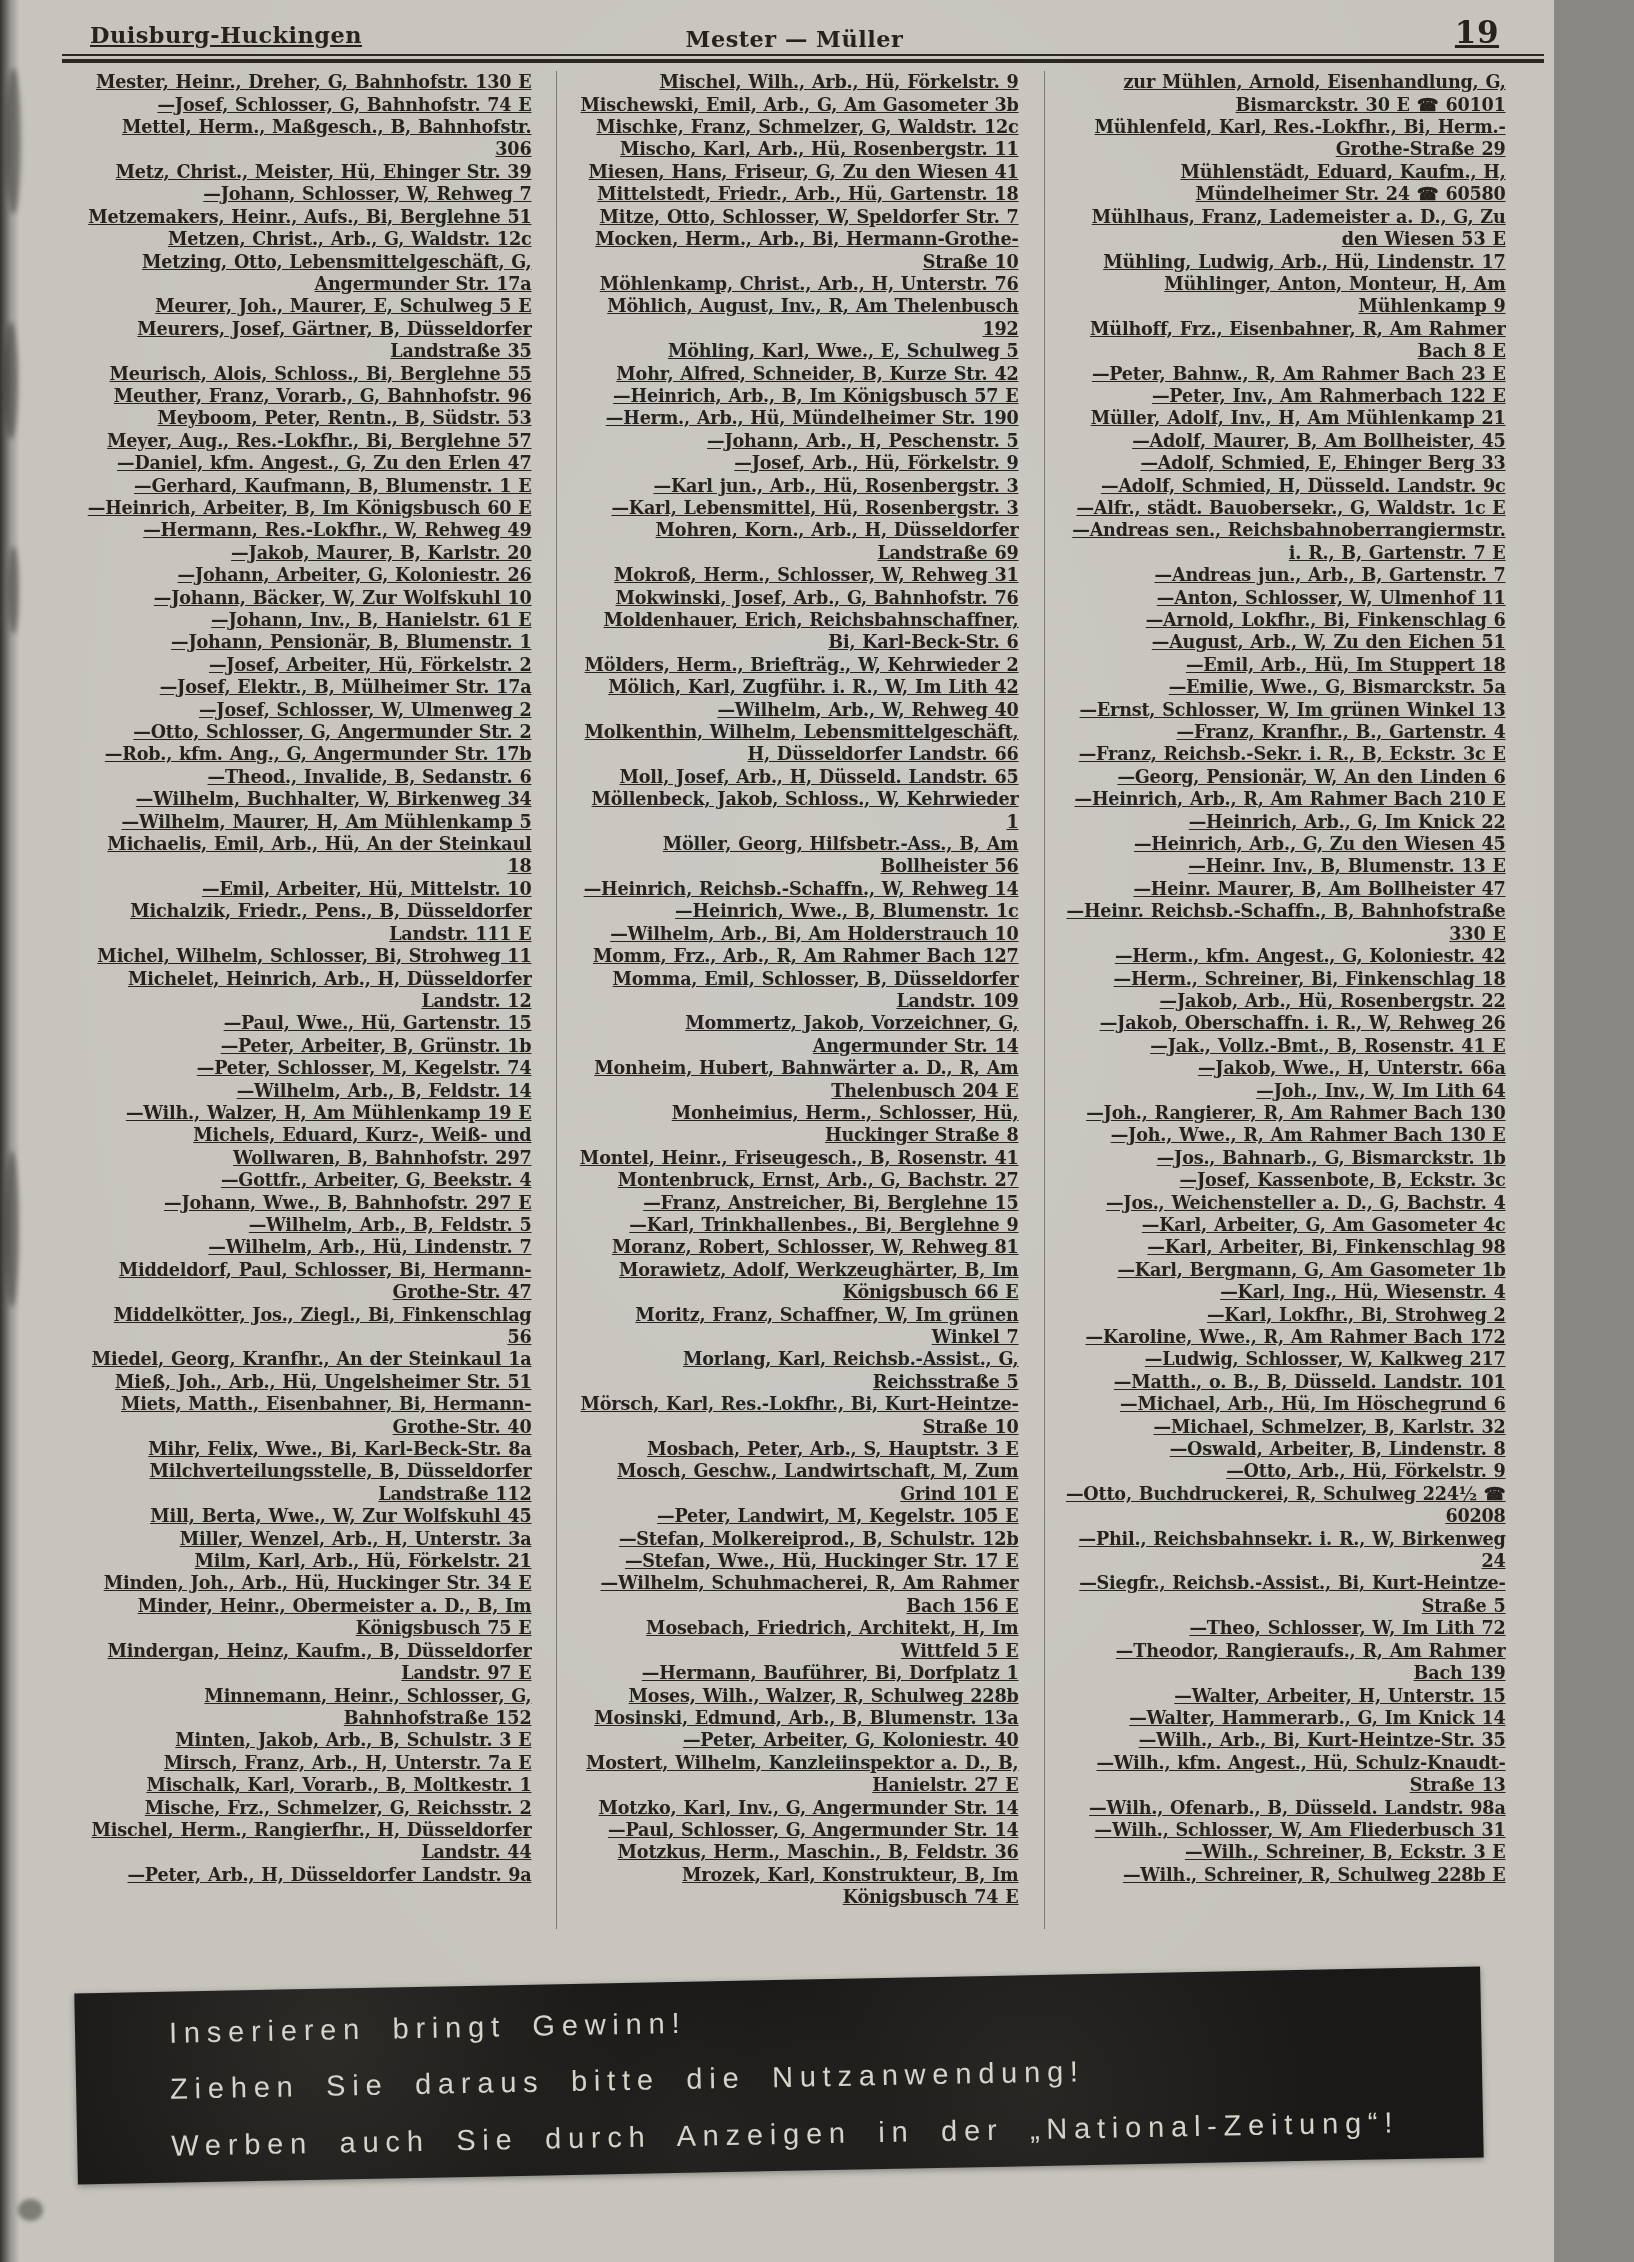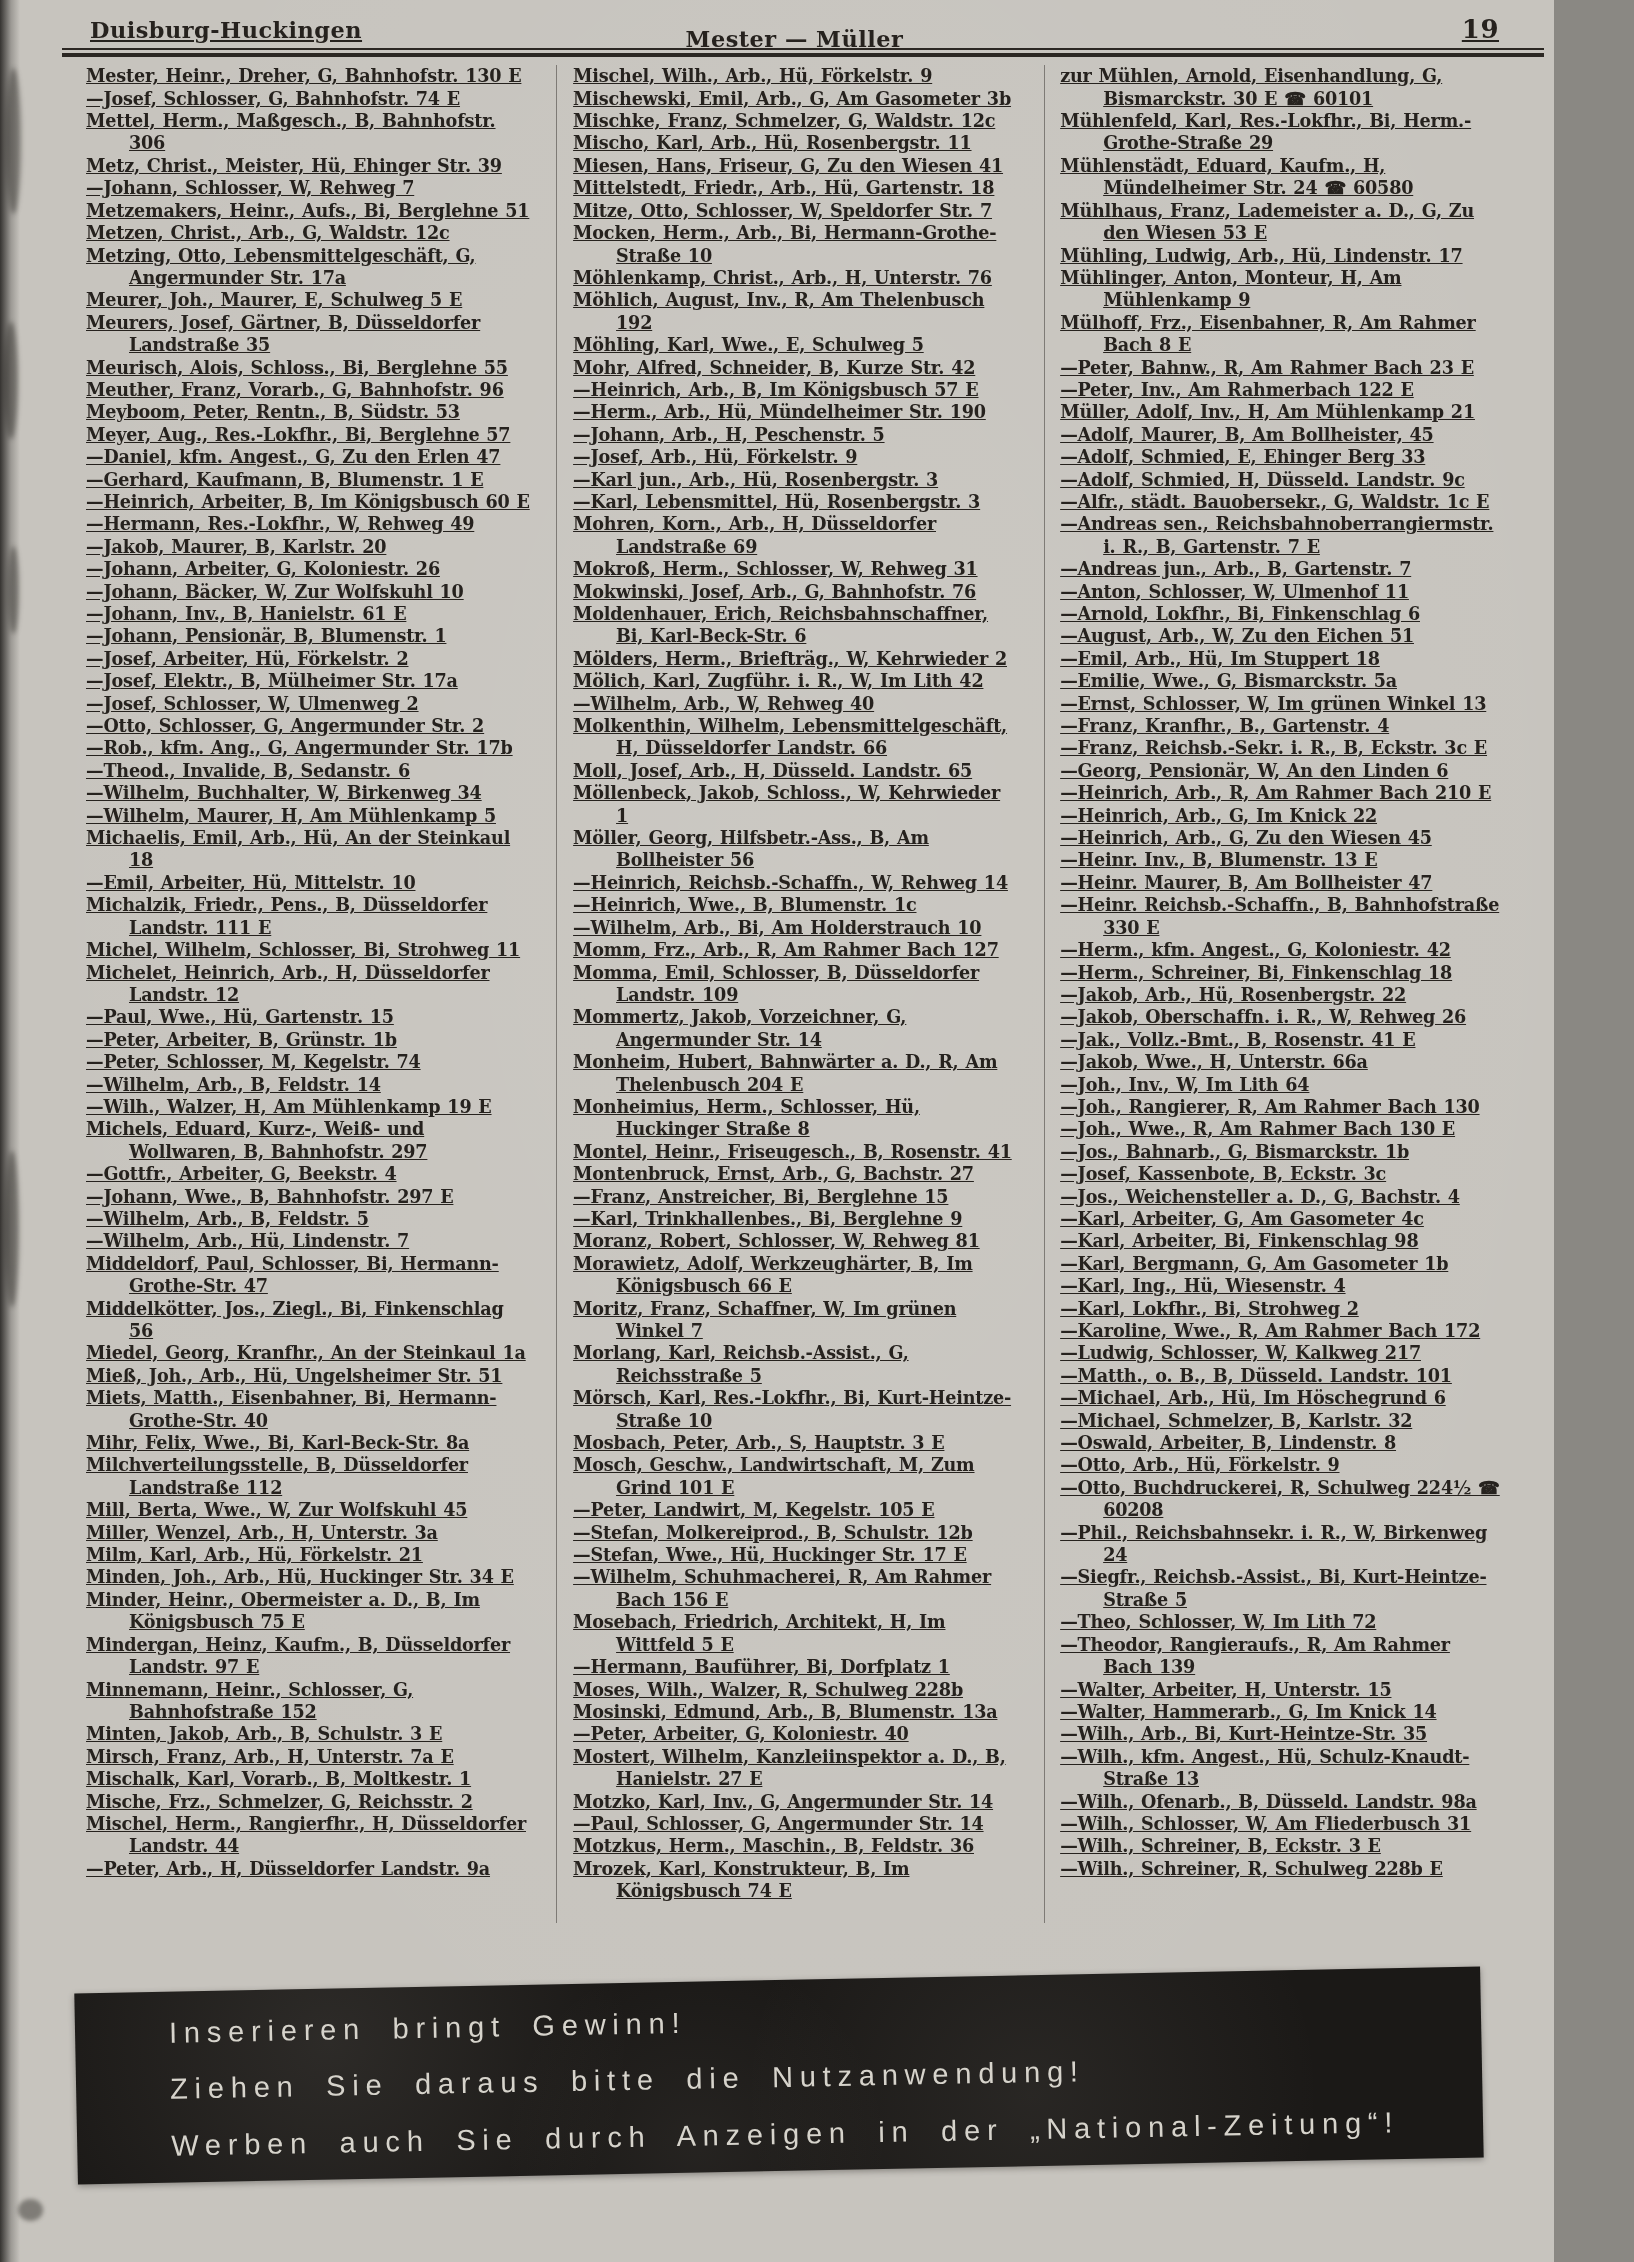--- a/index.html
+++ b/index.html
@@ -23,25 +23,25 @@
   .s3{left:7.8px;top:546px;width:11.7px;height:88px;}
   .s4{left:4.9px;top:1151px;width:13.7px;height:156px;}
   .s5{left:17.6px;top:2199px;width:25px;height:21.5px;filter:blur(2px);}
 
   header{
     display:flex;align-items:baseline;justify-content:space-between;
     padding:13.7px 55px 3.9px 90px;
     font-weight:bold;font-size:22.4px;letter-spacing:0.5px;
   }
   header .hc{position:absolute;left:50%;transform:translateX(-42%);margin-top:12px;}
-  header .hp{font-size:26px;}
+  header .hp{font-size:31px;}
   .rule{margin:0 9.8px 0 62px;height:3.9px;border-top:2px solid #2b2723;border-bottom:4.9px solid #2b2723;}
 
   .columns{display:flex;padding:7.8px 23.4px 0 86px;height:1858px;overflow:hidden;}
-  .col{flex:1;min-width:0;padding-right:25px;}
+  .col{flex:1;min-width:0;padding-right:25px;text-align:right;}
   .col + .col{border-left:1px solid rgba(52,48,43,.5);padding-left:15.6px;}
   .entry{
     margin:0;padding-left:43px;text-indent:-43px;
     font-size:17.6px;line-height:22.4px;font-weight:bold;
     letter-spacing:-0.2px;word-spacing:1px;
   }
 
   .banner{
     position:absolute;left:76px;top:1980px;width:1406px;height:191px;
     background:

